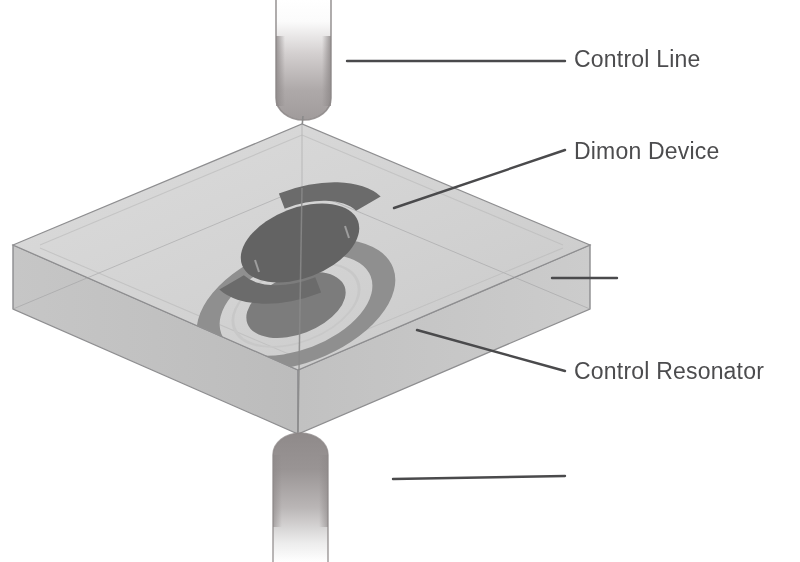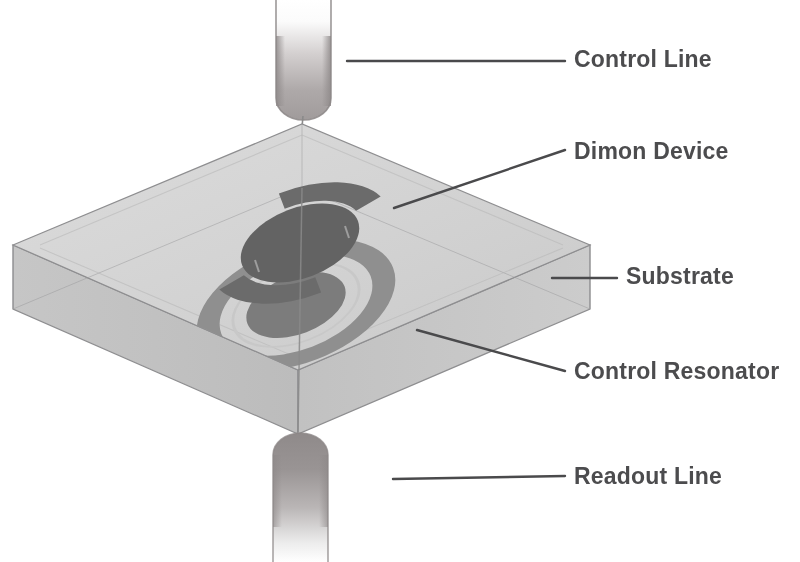--- a/index.html
+++ b/index.html
@@ -23,21 +23,21 @@
     position: absolute;
     left: 0;
     top: 0;
     width: 800px;
     height: 562px;
   }
   .callout-label {
     position: absolute;
     font-family: "Liberation Sans", sans-serif;
     font-size: 23px;
-    font-weight: 700;
+    font-weight: 400;
     letter-spacing: 0.2px;
     color: #4c4c4e;
     white-space: nowrap;
     line-height: 1;
   }
   #label-control-line  { left: 574px; top: 48px; }
   #label-dimon-device  { left: 574px; top: 140px; }
   #label-substrate     { left: 626px; top: 265px; }
   #label-readout-reson { left: 574px; top: 360px; }
   #label-readout-line  { left: 574px; top: 465px; }
@@ -162,17 +162,15 @@
       <line x1="347" y1="61" x2="565" y2="61"></line>
       <line x1="394" y1="208" x2="565" y2="150"></line>
       <line x1="552" y1="278" x2="617" y2="278"></line>
       <line x1="417" y1="330" x2="565" y2="371"></line>
       <line x1="393" y1="479" x2="565" y2="476"></line>
     </g>
   </svg>
 
   <div class="callout-label" id="label-control-line">Control Line</div>
   <div class="callout-label" id="label-dimon-device">Dimon Device</div>
-  <div class="callout-label" id="label-substrate">Substrate</div>
   <div class="callout-label" id="label-readout-reson">Control Resonator</div>
-  <div class="callout-label" id="label-readout-line">Readout Line</div>
 
 </div>
 
 </body></html>

